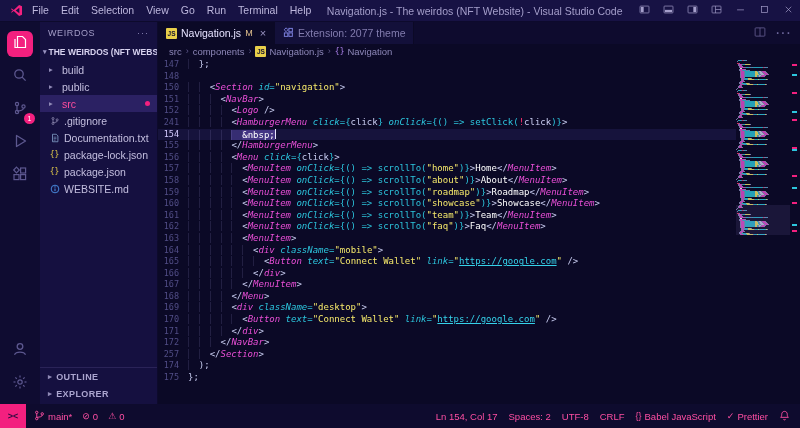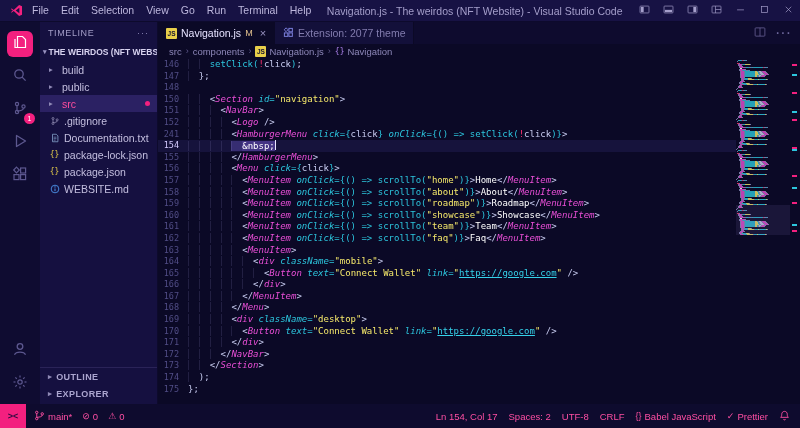--- a/index.html
+++ b/index.html
@@ -229,21 +229,21 @@
                   <line x1="12.6" y1="3.4" x2="11.2" y2="4.8"></line>
                   <line x1="4.8" y1="11.2" x2="3.4" y2="12.6"></line>
                 </svg></span>
             </span>
           </div>
         </div>
     </div>
 
     <div class="sidebar">
       <div class="sb-header">
-        <span>TIMELINE</span>
+        <span>WEIRDOS</span>
         <span class="sb-more">···</span>
       </div>
       <div class="sb-section">
         <span class="chev">▾</span>
         <span>THE WEIRDOS (NFT WEBSITE)</span>
       </div>
       <div>
           <div class="tr-row">
             <span class="chev">▸</span>
             <span class="tr-label">build</span>
@@ -350,24 +350,20 @@
           </span>
           <span class="bc-sep">›</span>
           <span class="bc-item">
             <span class="ic sym-ic">{}</span>
             <span>Navigation</span>
           </span>
         </div>
       <div class="codewrap">
         <div class="codecol">
             <div class="line">
-              <span class="lnum">146</span>
-              <span class="ltext"><span class="guide">  </span><span class="guide">  </span><span class="tk-f">setClick</span><span class="tk-c">(</span><span class="tk-k">!</span><span class="tk-p">click</span><span class="tk-c">)</span><span class="tk-p">;</span></span>
-            </div>
-            <div class="line">
               <span class="lnum">147</span>
               <span class="ltext"><span class="guide">  </span><span class="tk-p">};</span></span>
             </div>
             <div class="line">
               <span class="lnum">148</span>
               <span class="ltext"></span>
             </div>
             <div class="line">
               <span class="lnum">150</span>
               <span class="ltext"><span class="guide">  </span><span class="guide">  </span><span class="tk-p">&lt;</span><span class="tk-t">Section</span><span class="tk-p"> </span><span class="tk-a">id</span><span class="tk-c">=</span><span class="tk-s">"navigation"</span><span class="tk-p">&gt;</span></span>
@@ -454,21 +450,21 @@
             </div>
             <div class="line">
               <span class="lnum">171</span>
               <span class="ltext"><span class="guide">  </span><span class="guide">  </span><span class="guide">  </span><span class="guide">  </span><span class="tk-p">&lt;/</span><span class="tk-t">div</span><span class="tk-p">&gt;</span></span>
             </div>
             <div class="line">
               <span class="lnum">172</span>
               <span class="ltext"><span class="guide">  </span><span class="guide">  </span><span class="guide">  </span><span class="tk-p">&lt;/</span><span class="tk-t">NavBar</span><span class="tk-p">&gt;</span></span>
             </div>
             <div class="line">
-              <span class="lnum">173</span>
+              <span class="lnum">257</span>
               <span class="ltext"><span class="guide">  </span><span class="guide">  </span><span class="tk-p">&lt;/</span><span class="tk-t">Section</span><span class="tk-p">&gt;</span></span>
             </div>
             <div class="line">
               <span class="lnum">174</span>
               <span class="ltext"><span class="guide">  </span><span class="tk-p">);</span></span>
             </div>
             <div class="line">
               <span class="lnum">175</span>
               <span class="ltext"><span class="tk-p">};</span></span>
             </div>

